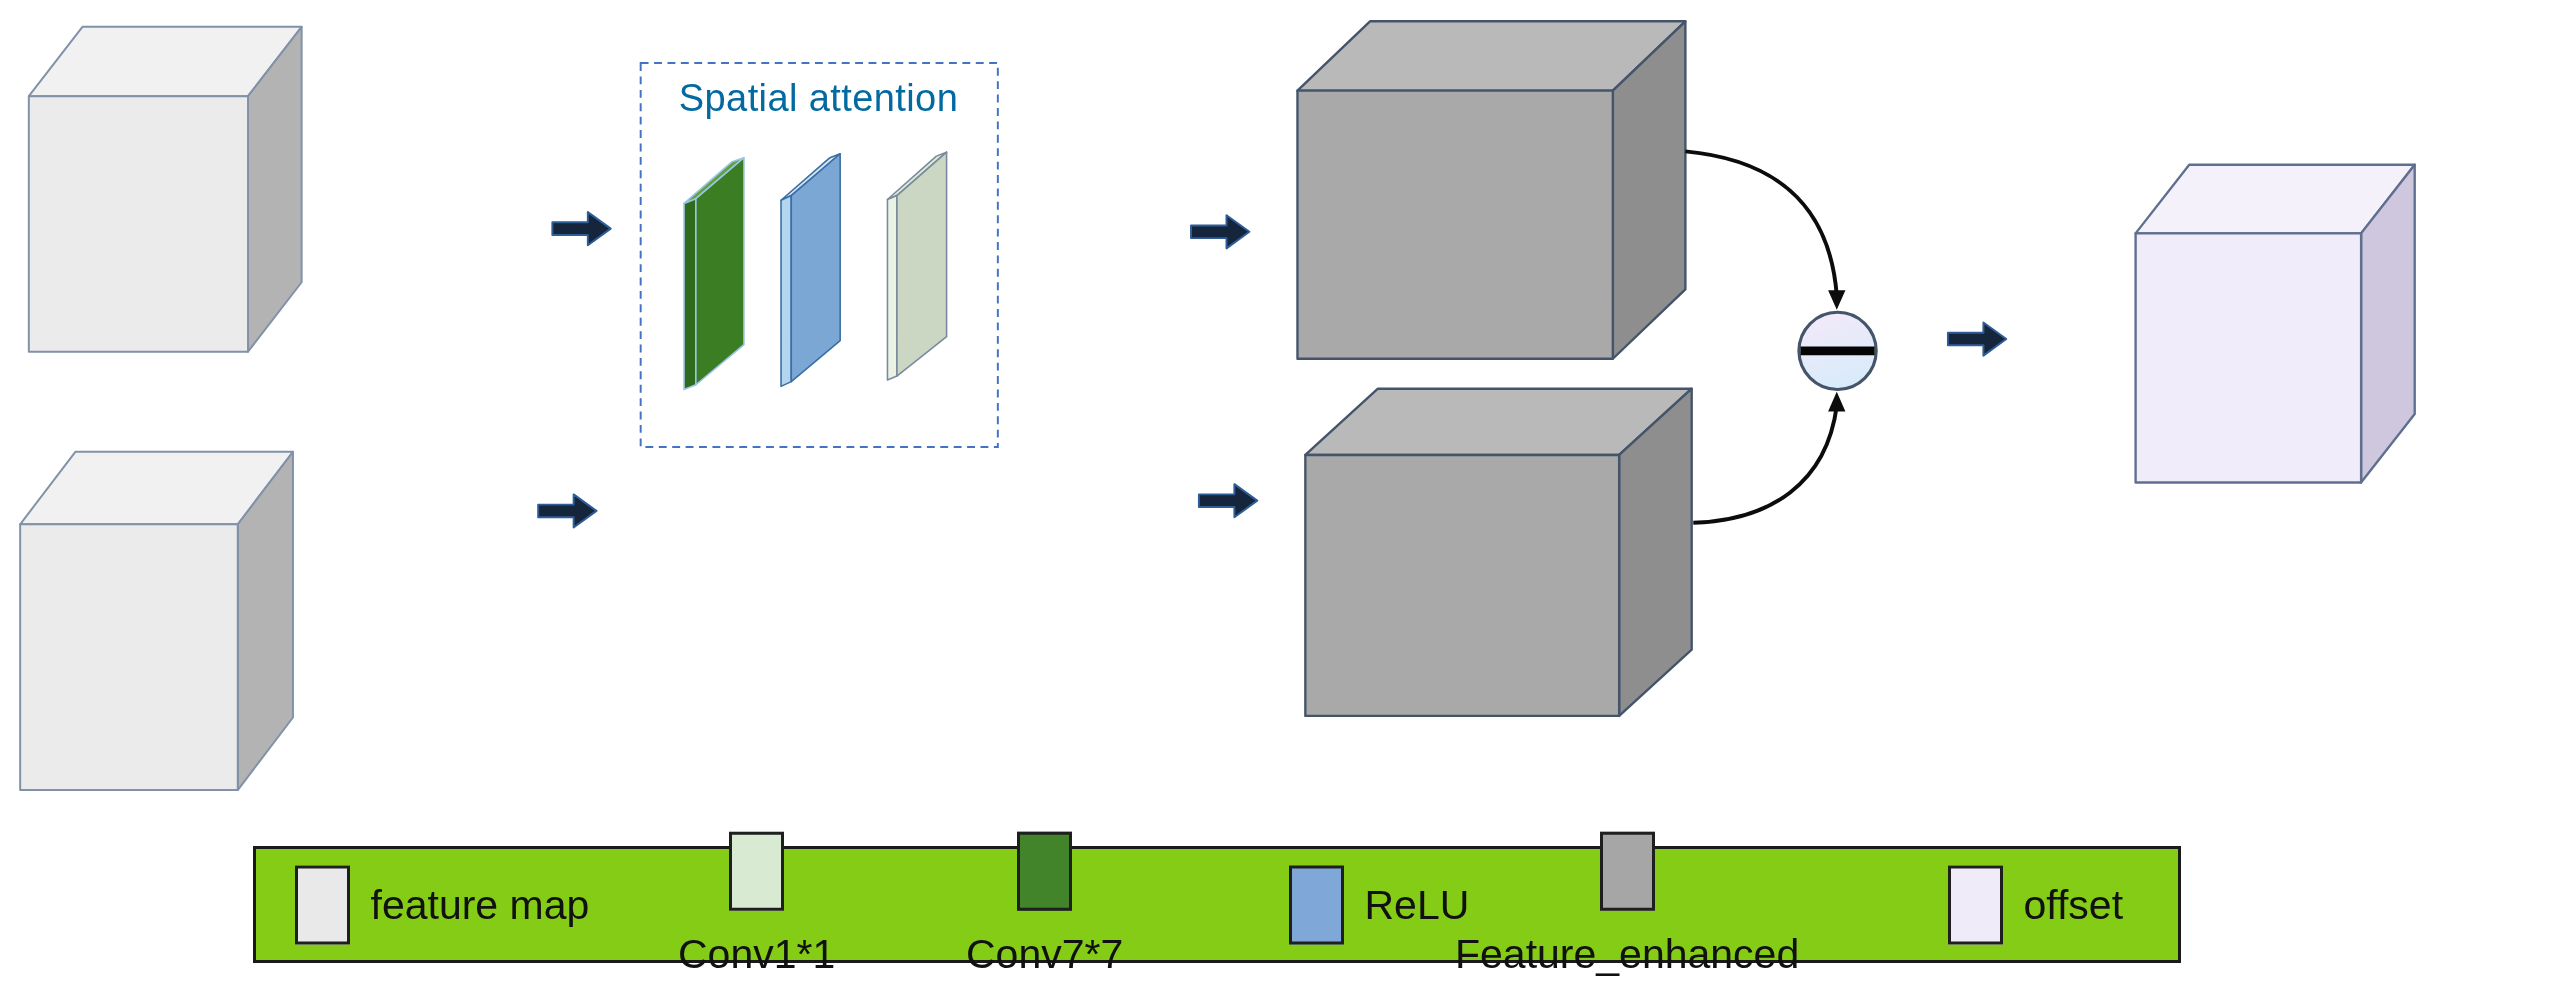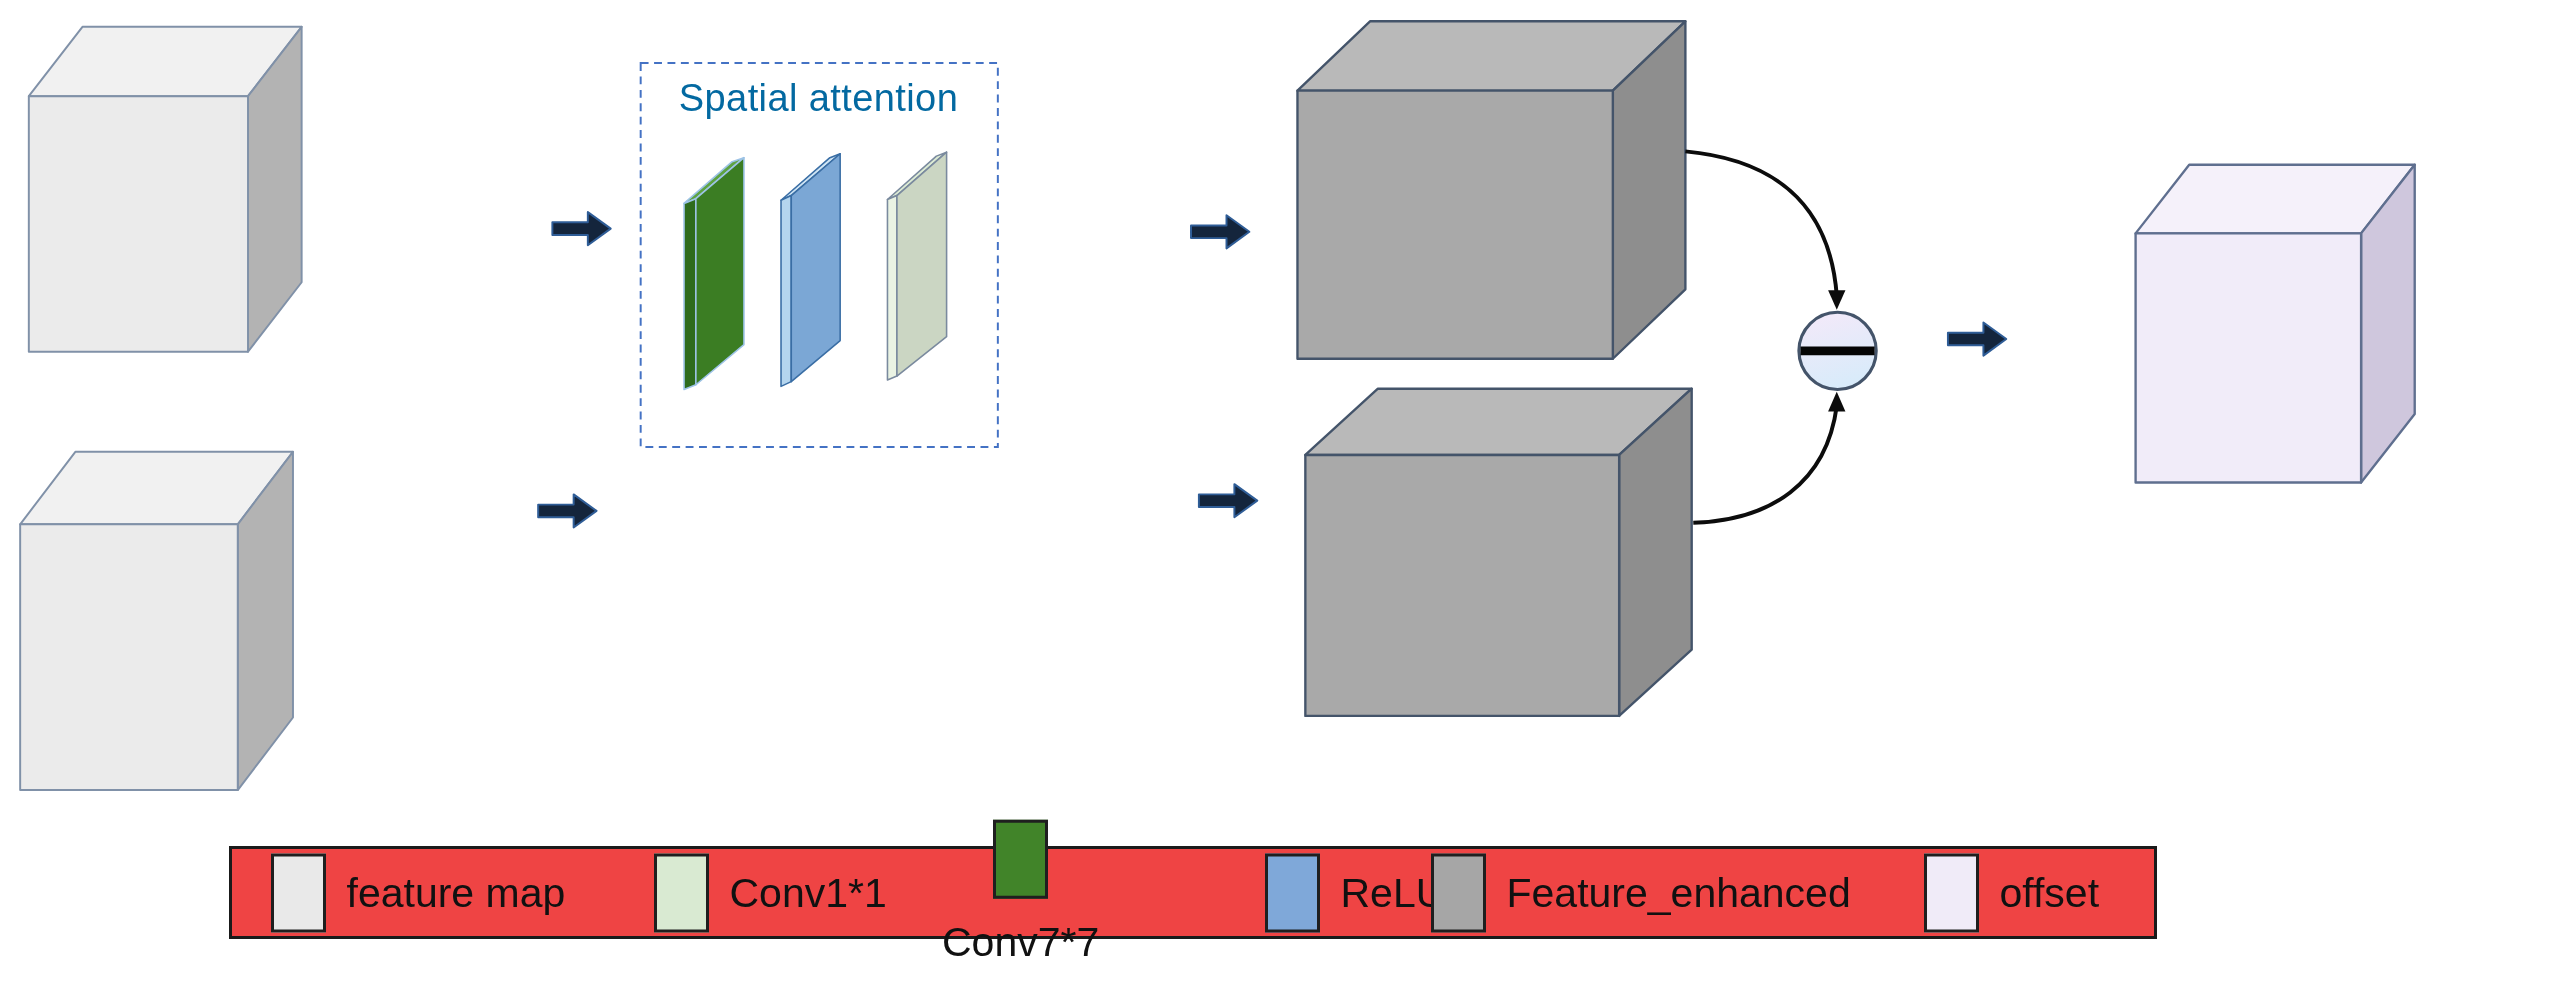--- a/index.html
+++ b/index.html
@@ -13,43 +13,43 @@
   #diagram-svg{position:absolute;left:0;top:0;}
   .spatial-title{
     position:absolute;
     left:640px;top:77px;width:357px;
     text-align:center;
     font-size:38px;color:#0369a1;
     letter-spacing:0.4px;
   }
   .legend-box{
     position:absolute;
-    left:229px;top:846px;
-    width:1928px;height:93px;
+    left:253px;top:846px;
+    width:1928px;height:117px;
     box-sizing:border-box;
     border:3.2px solid #1a1a1a;
-    background:#ef4444;
+    background:#84cc16;
   }
   .legend-item{
     position:absolute;top:50%;transform:translateY(-50%);
     display:flex;align-items:center;gap:20.5px;
     white-space:nowrap;
   }
   .legend-swatch{
     display:inline-block;
     width:49px;height:73px;
     box-sizing:content-box;
     border:3.2px solid #1f1f1f;
   }
   .legend-label{font-size:41px;color:#111;}
   .li-0{left:39px;}
-  .li-1{left:422px;}
+  .li-1{left:422px;flex-direction:column;}
   .li-2{left:710px;flex-direction:column;}
   .li-3{left:1033px;}
-  .li-4{left:1199px;}
+  .li-4{left:1199px;flex-direction:column;}
   .li-5{left:1692px;}
   .sw-0{background:#e9e9e9;}
   .sw-1{background:#d9ead2;}
   .sw-2{background:#418429;}
   .sw-3{background:#7fa8d9;}
   .sw-4{background:#a6a6a6;}
   .sw-5{background:#f0ebf8;}
 </style>
 </head>
 <body>

